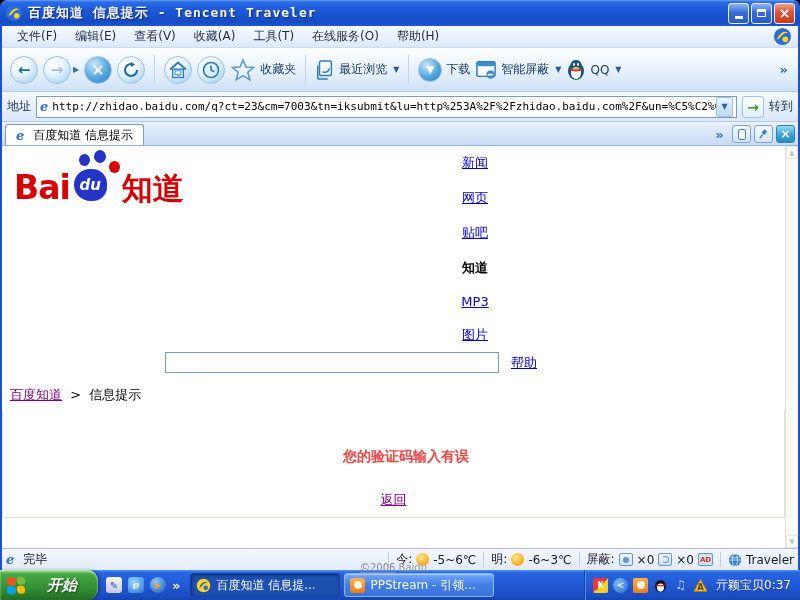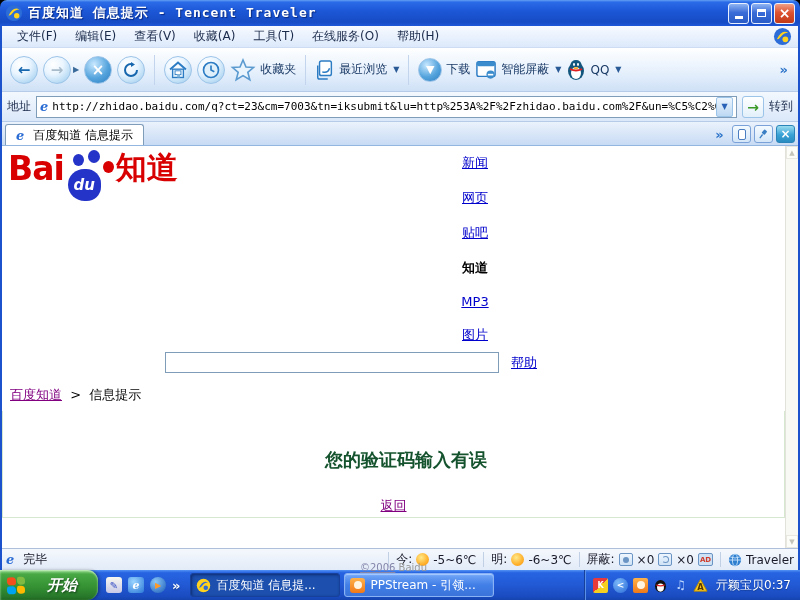--- a/index.html
+++ b/index.html
@@ -66,21 +66,21 @@
   .tab-rect{width:8px;height:11px;border:1px solid #4a7ec0;border-radius:2px;background:#fff;}
 
   
   .content{height:402px;background:#fff;position:relative;}
   .scrollbar{position:absolute;top:0;right:0;width:13px;height:100%;background:#f8f8f4;border-left:1px solid #e2e2da;}
   .scroll-btn{position:absolute;left:0;width:12px;height:13px;background:#fcfcf8;border:1px solid #e8e8e0;
     color:#c4c4ba;font-size:7px;display:flex;align-items:center;justify-content:center;}
   .scroll-btn.up{top:0;} .scroll-btn.down{bottom:0;}
 
   .page{position:absolute;left:0;top:0;right:13px;bottom:0;font-size:13px;}
-  .logo{position:absolute;left:6px;top:6px;display:flex;}
+  .logo{position:absolute;left:12px;top:6px;display:flex;align-items:flex-end;}
   .logo-bai{color:#d80000;font-size:33px;font-weight:bold;letter-spacing:-1px;line-height:1;}
   .paw{width:50px;height:52px;position:relative;margin:0 1px;flex:none;}
   .paw-toe1{position:absolute;left:8px;top:2px;width:11px;height:12px;background:#2433c8;border-radius:50%;}
   .paw-toe2{position:absolute;left:23px;top:-2px;width:12px;height:13px;background:#2433c8;border-radius:50%;}
   .paw-toe3{position:absolute;right:1px;top:9px;width:11px;height:12px;background:#d80000;border-radius:50%;}
   .paw-pad{position:absolute;left:3px;top:17px;width:33px;height:32px;background:#2433c8;border-radius:52% 48% 46% 54%;
     display:flex;align-items:center;justify-content:center;color:#fff;font-weight:bold;font-style:italic;font-size:15px;}
   .logo-zh{color:#d80000;font-size:31px;font-weight:bold;line-height:1;}
 
   .page-main{margin-left:163px;padding-top:8px;}
@@ -92,21 +92,21 @@
   .help-link{color:#0000cc;text-decoration:underline;margin-left:12px;}
   .btn-row{margin-top:9px;display:flex;gap:14px;}
   .xp-btn{min-width:74px;height:23px;border:1px solid #5a7ba8;border-radius:3px;font-size:13px;padding:0 11px;
     background:linear-gradient(#ffffff,#f2f2ec 55%,#dcdcd0);font-family:"DejaVu Sans",sans-serif;}
 
   .breadcrumb{margin:13px 0 7px 8px;}
   .crumb-home{color:#800080;text-decoration:underline;}
   .crumb-sep{margin:0 4px;color:#000;}
   .notice-bar{background:#def2d8;border-top:2px solid #7fbf72;padding:2px 10px 3px;font-weight:bold;}
   .notice-box{border:1px solid #d6e8d0;border-top:none;height:107px;text-align:center;padding-top:37px;}
-  .error-msg{font-weight:bold;font-size:18px;color:#14532d;margin-left:25px;}
+  .error-msg{font-weight:bold;font-size:14px;color:#ef4444;margin-left:25px;}
   .back-link{display:inline-block;margin-top:25px;color:#800080;text-decoration:underline;}
   .footer{text-align:center;margin-top:44px;font-size:10px;color:#9a9a9a;}
   .footer-link{color:#8585aa;text-decoration:underline;}
 
   
   .statusbar{height:22px;background:linear-gradient(#f5f8fd,#e2ebf8);border-top:1px solid #aebfdb;
     display:flex;align-items:center;font-size:12px;color:#1a1a2a;padding:0 4px;}
   .status-left{flex:1;display:flex;align-items:center;gap:5px;}
   .sb-sep{width:1px;height:15px;background:#c2d0e6;margin:0 7px;flex:none;}
   .sb-group{display:flex;align-items:center;gap:4px;white-space:nowrap;}

